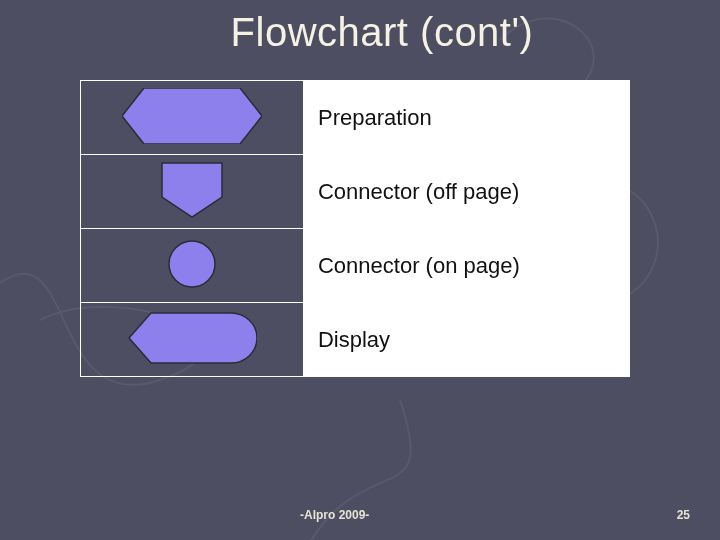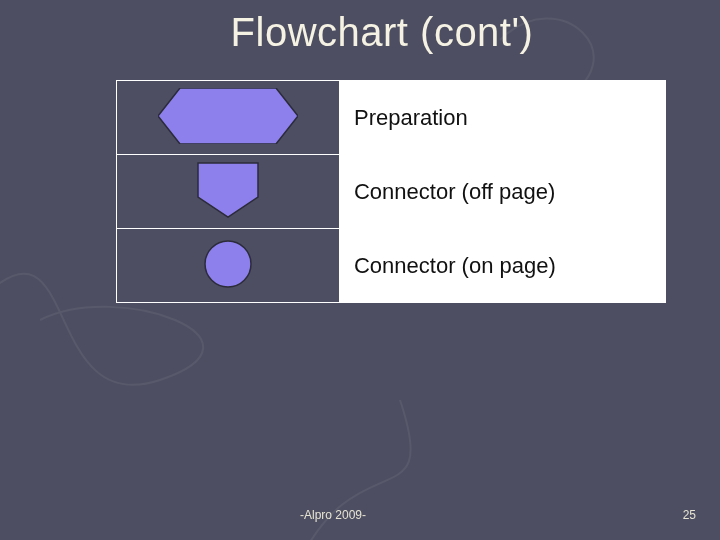--- a/index.html
+++ b/index.html
@@ -24,21 +24,20 @@
     margin-left:44px;
   }
   .tbl{
     position:absolute;
     left:80px;
     top:80px;
     width:550px;
     border:1px solid #fff;
     border-collapse:collapse;
     background:transparent;
-    margin-left:36px;
   }
   .tbl tr{height:74px}
   .tbl td{
     border:1px solid #fff;
     vertical-align:middle;
   }
   .tbl td.sym{
     width:230px;
     text-align:center;
   }
@@ -47,24 +46,24 @@
     background:#fff;
     color:#111;
     font-size:22px;
     padding:0 14px;
     text-align:left;
   }
   .shape{display:inline-block}
   svg{display:block;margin:0 auto}
   .footer{
     position:absolute;bottom:14px;left:0;right:0;height:18px;
-    color:#e6e3d2;font-size:12px;
+    color:#e6e3d2;font-size:12px;font-weight:bold;
   }
   .foot-l{position:absolute;left:300px}
-  .foot-r{position:absolute;right:24px}
+  .foot-r{position:absolute;right:30px}
 </style>
 </head>
 <body>
 
 <svg class="bg-orn" viewBox="0 0 720 540">
   <g stroke="#ffffff" stroke-width="2" fill="none">
     <path d="M-20 300 C 80 200, 40 420, 160 380 S 120 280, 40 320"></path>
     <path d="M300 560 C 360 440, 440 520, 400 400"></path>
     <path d="M560 200 C 640 140, 700 260, 620 300"></path>
     <path d="M500 40 C 560 -20, 640 60, 560 100"></path>
@@ -98,19 +97,29 @@
   <tr>
     <td class="sym">
       <span class="shape">
         <svg width="50" height="50" viewBox="0 0 50 50">
           <circle cx="25" cy="25" r="23" fill="#8d80ed" stroke="#2b2b3a" stroke-width="1.5"></circle>
         </svg>
       </span>
     </td>
     <td class="lab">Connector (on page)</td>
   </tr>
+  <tr>
+    <td class="sym">
+      <span class="shape">
+        <svg width="130" height="54" viewBox="0 0 130 54">
+          <path d="M24 2 H104 A26 25 0 0 1 104 52 H24 L2 27 Z" fill="#8d80ed" stroke="#2b2b3a" stroke-width="1.5"></path>
+        </svg>
+      </span>
+    </td>
+    <td class="lab">Display</td>
+  </tr>
 </tbody>
   </table>
 
 <div class="footer">
   <span class="foot-l">-Alpro 2009-</span>
   <span class="foot-r">25</span>
 </div>
 
 </body></html>

